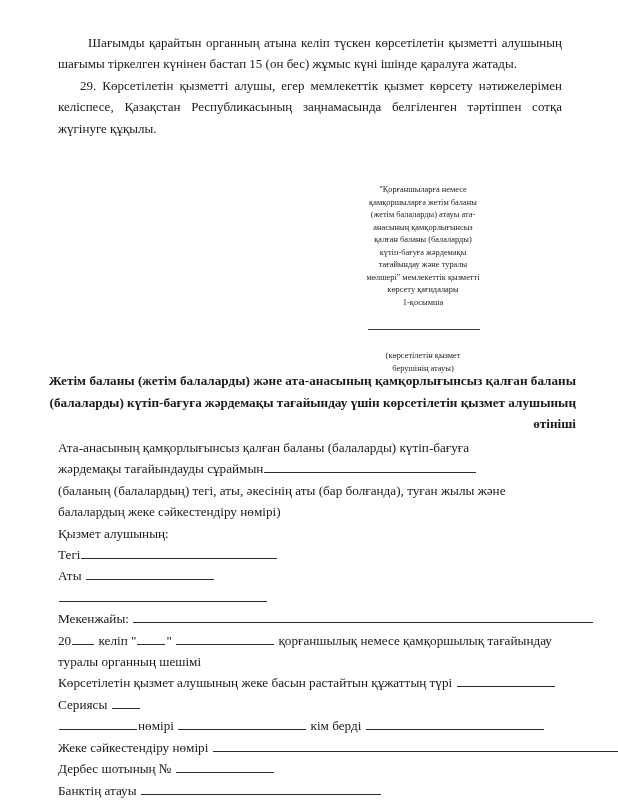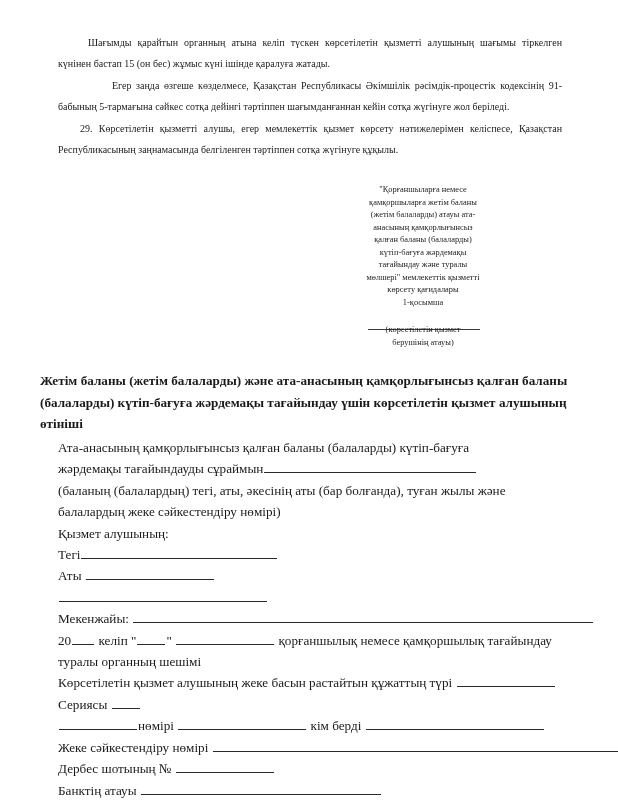--- a/index.html
+++ b/index.html
@@ -24,21 +24,21 @@
   }
 
   
   .body-block {
     position: absolute;
     left: 58px;
     top: 32px;
     width: 504px;
   }
   .para {
-    font-size: 10px;
+    font-size: 13px;
     line-height: 21.4px;
     text-align: justify;
     text-justify: inter-word;
     margin: 0;
     hyphens: none;
   }
   .para.indent-small { text-indent: 30px; }
   .para.indent-large { text-indent: 54px; }
   .para.indent-num   { text-indent: 22px; }
 
@@ -59,38 +59,38 @@
     position: absolute;
     left: 368px;
     top: 329px;
     width: 112px;
     border-top: 1px solid #3a3a3a;
     height: 0;
   }
   .caption-sub {
     position: absolute;
     left: 345px;
-    top: 324px;
+    top: 350px;
     width: 156px;
     text-align: center;
     font-size: 8.4px;
     line-height: 12.5px;
     color: #232323;
   }
 
   
   .title-block {
     position: absolute;
     left: 40px;
     top: 370px;
     width: 536px;
     font-size: 13.2px;
     line-height: 21.5px;
     font-weight: bold;
-    text-align: left;
+    text-align: right;
   }
 
   
   .form-block {
     position: absolute;
     left: 58px;
     top: 437px;
     width: 510px;
     font-size: 13.2px;
     line-height: 21.4px;
@@ -124,21 +124,20 @@
 
   .nowrap { white-space: nowrap; }
 </style>
 </head>
 <body>
 
 <div class="page">
 
   <div class="body-block">
     <p class="para indent-small">Шағымды қарайтын органның атына келіп түскен көрсетілетін қызметті алушының шағымы тіркелген күнінен бастап 15 (он бес) жұмыс күні ішінде қаралуға жатады.</p>
-    <p class="para indent-large">Егер заңда өзгеше көзделмесе, Қазақстан Республикасы Әкімшілік рәсімдік-процестік кодексінің 91-бабының 5-тармағына сәйкес сотқа дейінгі тәртіппен шағымданғаннан кейін сотқа жүгінуге жол беріледі.</p>
     <p class="para indent-num">29. Көрсетілетін қызметті алушы, егер мемлекеттік қызмет көрсету нәтижелерімен келіспесе, Қазақстан Республикасының заңнамасында белгіленген тәртіппен сотқа жүгінуге құқылы.</p>
   </div>
 
   <div class="caption-block">
     <span class="caption-line">"Қорғаншыларға немесе</span>
     <span class="caption-line">қамқоршыларға жетім баланы</span>
     <span class="caption-line">(жетім балаларды) атауы ата-</span>
     <span class="caption-line">анасының қамқорлығынсыз</span>
     <span class="caption-line">қалған баланы (балаларды)</span>
     <span class="caption-line">күтіп-бағуға жәрдемақы</span>

